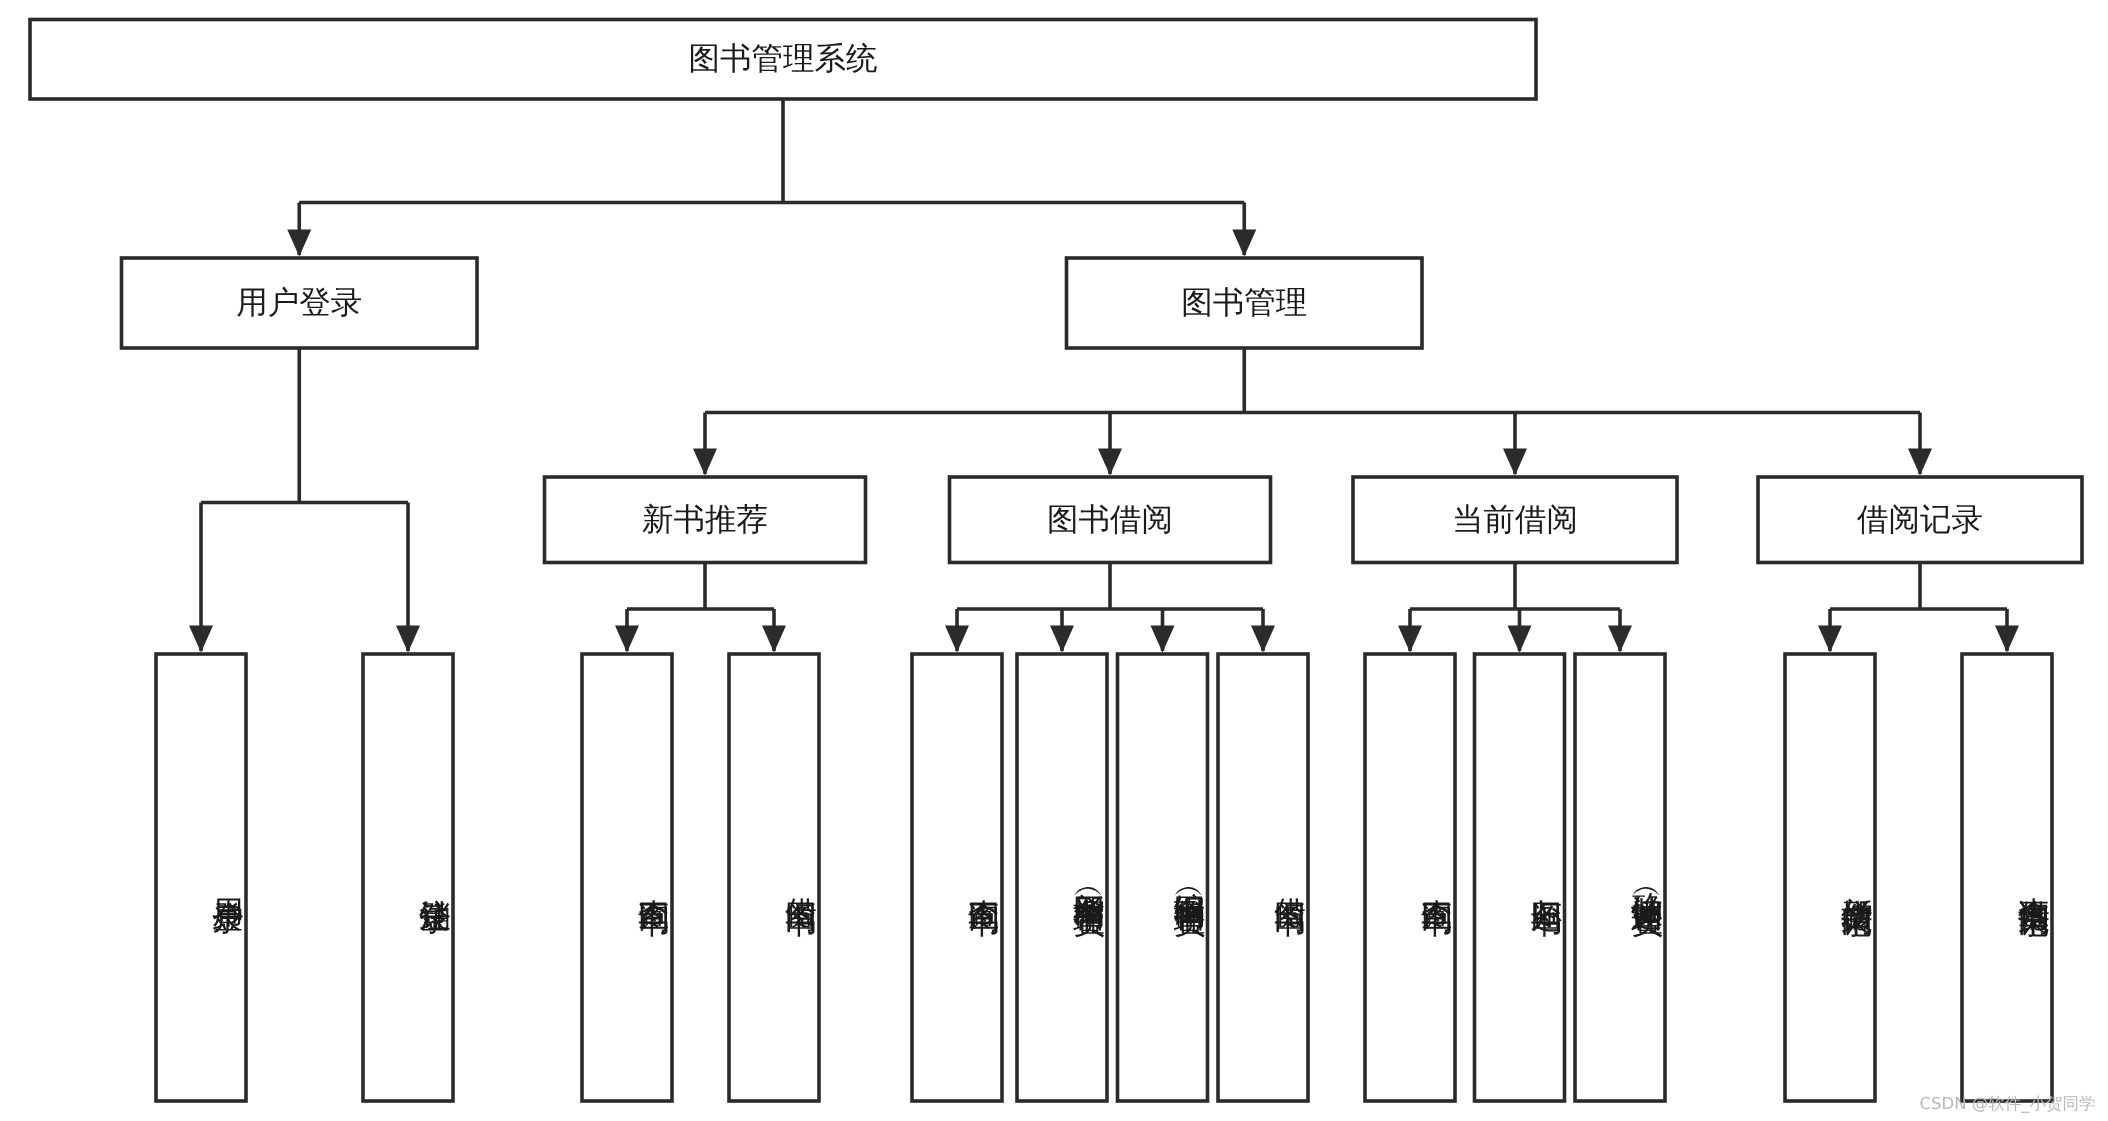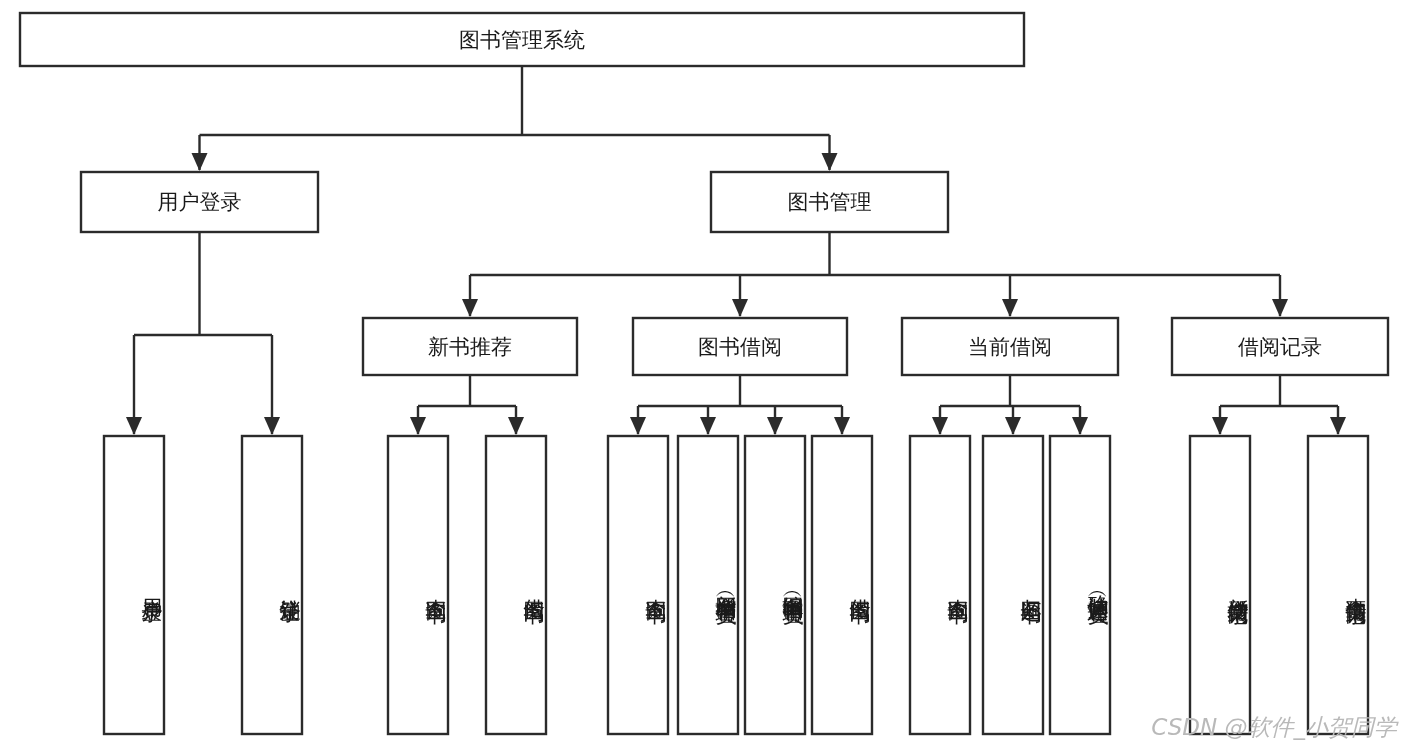--- a/index.html
+++ b/index.html
@@ -60,24 +60,23 @@
     display: flex;
     align-items: flex-start;
     justify-content: center;
     pointer-events: none;
   }
   .watermark {
     position: absolute;
     right: 8px;
     bottom: 4px;
     font-family: "DejaVu Sans", "Liberation Sans", sans-serif;
-    font-size: 23px;
+    font-size: 11px;
     color: #b9b9b9;
     white-space: nowrap;
-    font-style: italic;
   }
 </style>
 </head>
 <body>
 
 <div id="diagram-root">
 
   <svg id="flow" viewBox="0 0 1405 747">
     <g id="edges-layer">
         <path d="M 522 66 L 522 135" class="edge"></path>

